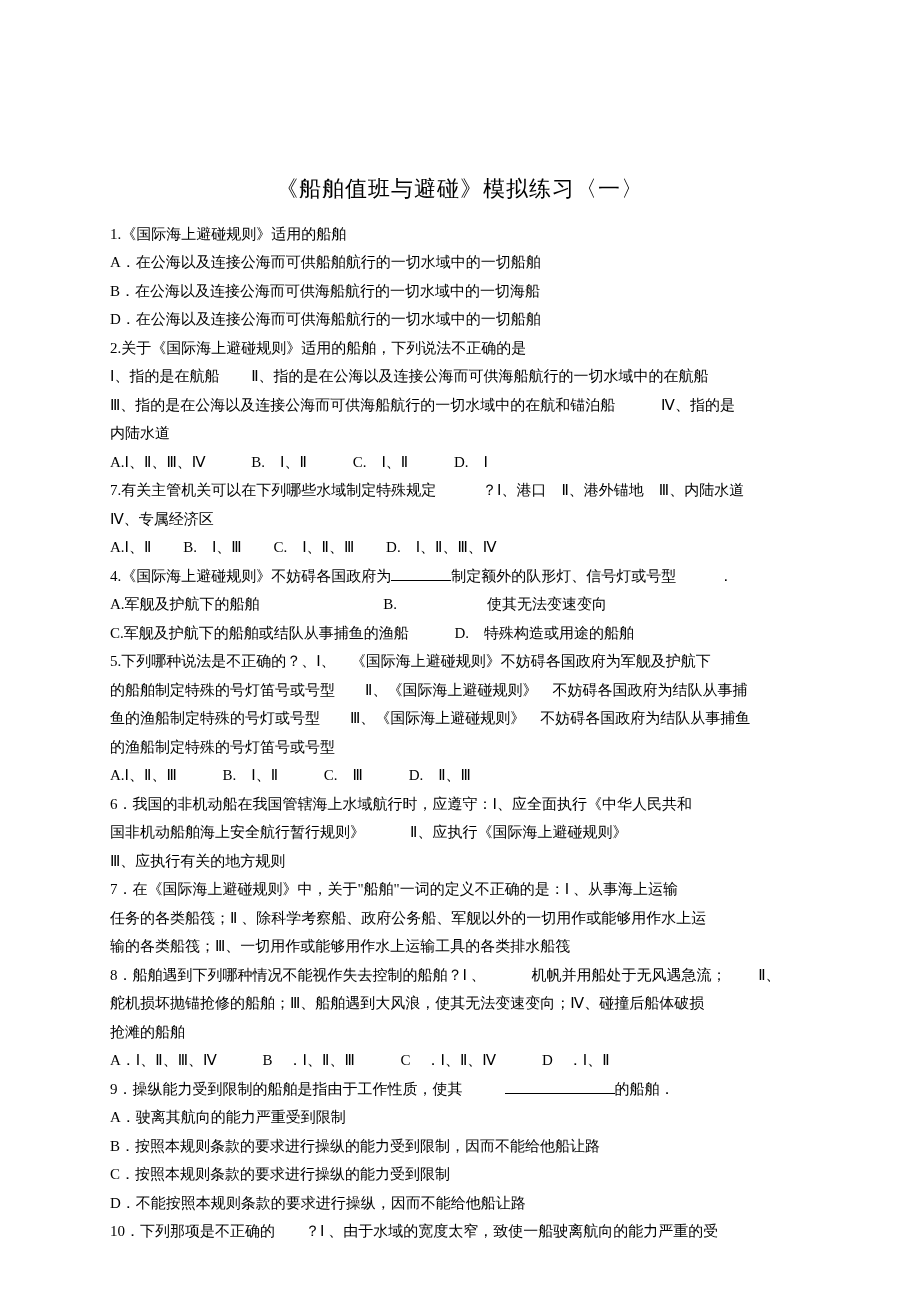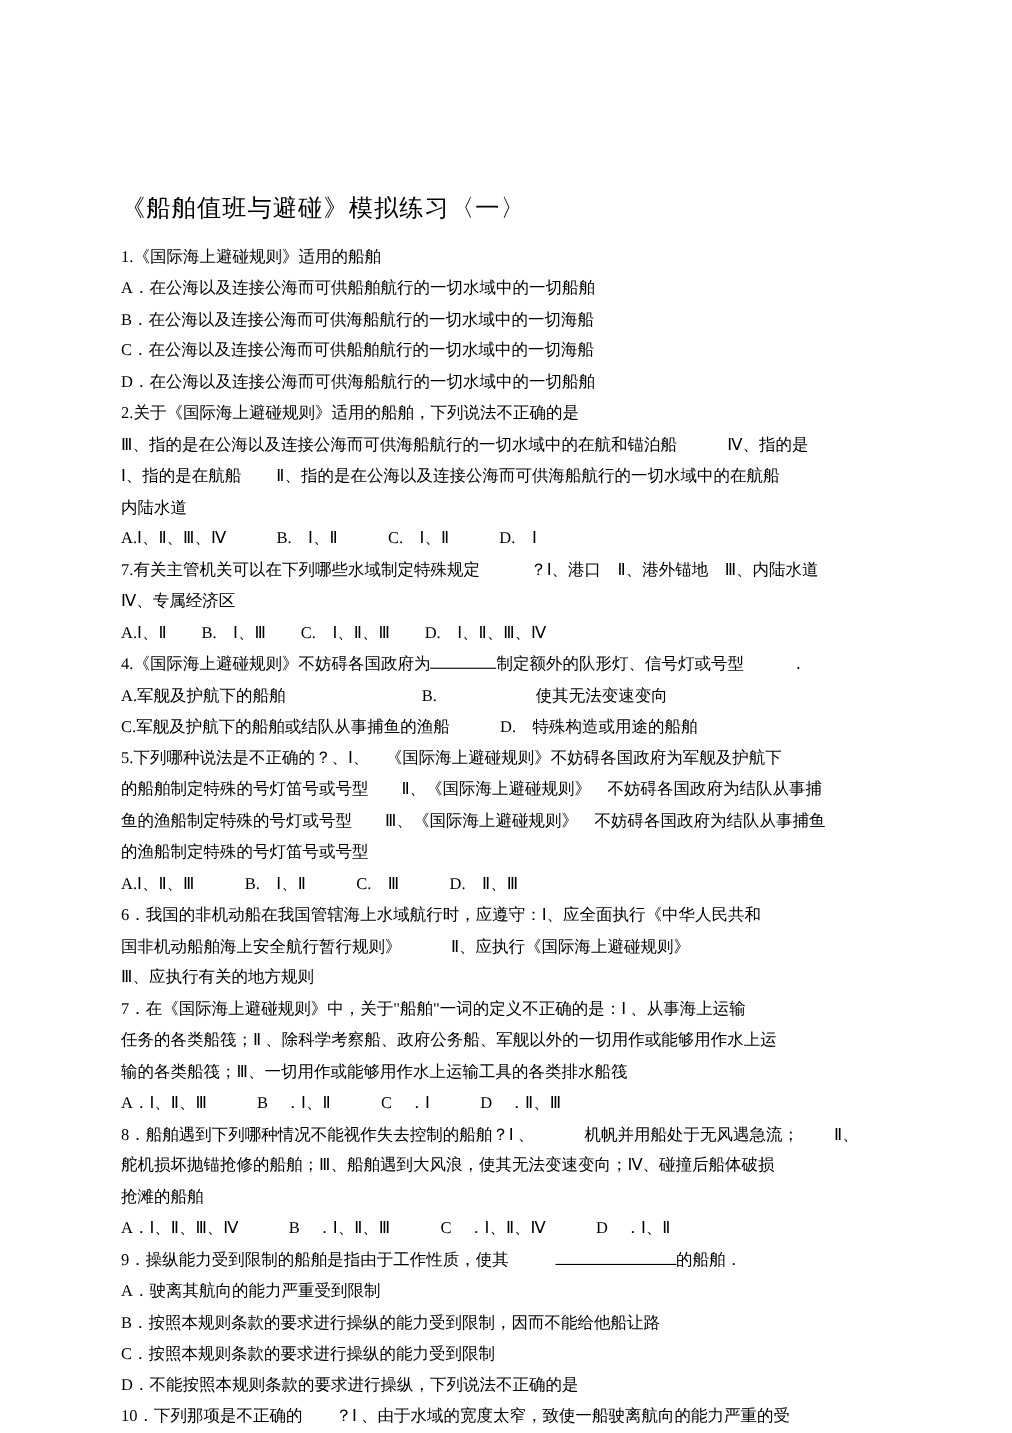--- a/index.html
+++ b/index.html
@@ -12,21 +12,21 @@
     line-height: 1.9;
   }
   .page {
     width: 920px;
     min-height: 1303px;
     padding: 168px 110px 40px 110px;
     box-sizing: border-box;
     position: relative;
   }
   .title {
-    text-align: left;
+    text-align: center;
     font-size: 22px;
     font-weight: normal;
     margin-bottom: 10px;
     letter-spacing: 1px;
   }
   .line {
     margin: 0;
     text-align: justify;
   }
   .blank {
@@ -49,31 +49,30 @@
 </head>
 <body>
 
 <div class="page">
 
   <div class="title">《船舶值班与避碰》模拟练习〈一〉</div>
 
   <p class="line">1.《国际海上避碰规则》适用的船舶</p>
   <p class="line">A．在公海以及连接公海而可供船舶航行的一切水域中的一切船舶</p>
   <p class="line">B．在公海以及连接公海而可供海船航行的一切水域中的一切海船</p>
-  <p class="line">C．在公海以及连接公海而可供船舶航行的一切水域中的一切海船</p>
   <p class="line">D．在公海以及连接公海而可供海船航行的一切水域中的一切船舶</p>
 
   <p class="line">2.关于《国际海上避碰规则》适用的船舶，下列说法不正确的是</p>
   <p class="line">
+    <span>Ⅰ、指的是在航船</span><span class="opt-gap"></span>
+    <span>Ⅱ、指的是在公海以及连接公海而可供海船航行的一切水域中的在航船</span>
+  </p>
+  <p class="line">
     <span>Ⅲ、指的是在公海以及连接公海而可供海船航行的一切水域中的在航和锚泊船</span><span class="opt-gap-wide"></span>
     <span>Ⅳ、指的是</span>
-  </p>
-  <p class="line">
-    <span>Ⅰ、指的是在航船</span><span class="opt-gap"></span>
-    <span>Ⅱ、指的是在公海以及连接公海而可供海船航行的一切水域中的在航船</span>
   </p>
   <p class="line">内陆水道</p>
   <p class="line">
     <span>A.Ⅰ、Ⅱ、Ⅲ、Ⅳ</span><span class="opt-gap-wide"></span>
     <span>B.　Ⅰ、Ⅱ</span><span class="opt-gap-wide"></span>
     <span>C.　Ⅰ、Ⅱ</span><span class="opt-gap-wide"></span>
     <span>D.　Ⅰ</span>
   </p>
 
   <p class="line">
@@ -111,26 +110,20 @@
     <span>D.　Ⅱ、Ⅲ</span>
   </p>
 
   <p class="line">6．我国的非机动船在我国管辖海上水域航行时，应遵守：Ⅰ、应全面执行《中华人民共和</p>
   <p class="line">国非机动船舶海上安全航行暂行规则》　　　Ⅱ、应执行《国际海上避碰规则》</p>
   <p class="line">Ⅲ、应执行有关的地方规则</p>
 
   <p class="line">7．在《国际海上避碰规则》中，关于"船舶"一词的定义不正确的是：Ⅰ 、从事海上运输</p>
   <p class="line">任务的各类船筏；Ⅱ 、除科学考察船、政府公务船、军舰以外的一切用作或能够用作水上运</p>
   <p class="line">输的各类船筏；Ⅲ、一切用作或能够用作水上运输工具的各类排水船筏</p>
-  <p class="line">
-    <span>A．Ⅰ、Ⅱ、Ⅲ</span><span class="opt-gap-wide"></span>
-    <span>B　．Ⅰ、Ⅱ</span><span class="opt-gap-wide"></span>
-    <span>C　．Ⅰ</span><span class="opt-gap-wide"></span>
-    <span>D　．Ⅱ、Ⅲ</span>
-  </p>
 
   <p class="line">
     <span>8．船舶遇到下列哪种情况不能视作失去控制的船舶？Ⅰ 、</span><span class="opt-gap-wide"></span>
     <span>机帆并用船处于无风遇急流；</span><span class="opt-gap"></span>
     <span>Ⅱ、</span>
   </p>
   <p class="line">舵机损坏抛锚抢修的船舶；Ⅲ、船舶遇到大风浪，使其无法变速变向；Ⅳ、碰撞后船体破损</p>
   <p class="line">抢滩的船舶</p>
   <p class="line">
     <span>A．Ⅰ、Ⅱ、Ⅲ、Ⅳ</span><span class="opt-gap-wide"></span>
@@ -138,17 +131,17 @@
     <span>C　．Ⅰ、Ⅱ、Ⅳ</span><span class="opt-gap-wide"></span>
     <span>D　．Ⅰ、Ⅱ</span>
   </p>
 
   <p class="line">
     <span>9．操纵能力受到限制的船舶是指由于工作性质，使其</span><span class="opt-gap-wide"></span><span class="blank-long"></span><span>的船舶．</span>
   </p>
   <p class="line">A．驶离其航向的能力严重受到限制</p>
   <p class="line">B．按照本规则条款的要求进行操纵的能力受到限制，因而不能给他船让路</p>
   <p class="line">C．按照本规则条款的要求进行操纵的能力受到限制</p>
-  <p class="line">D．不能按照本规则条款的要求进行操纵，下列说法不正确的是</p>
+  <p class="line">D．不能按照本规则条款的要求进行操纵，因而不能给他船让路</p>
 
   <p class="line">10．下列那项是不正确的　　？Ⅰ 、由于水域的宽度太窄，致使一船驶离航向的能力严重的受</p>
 
 </div>
 
 </body></html>

